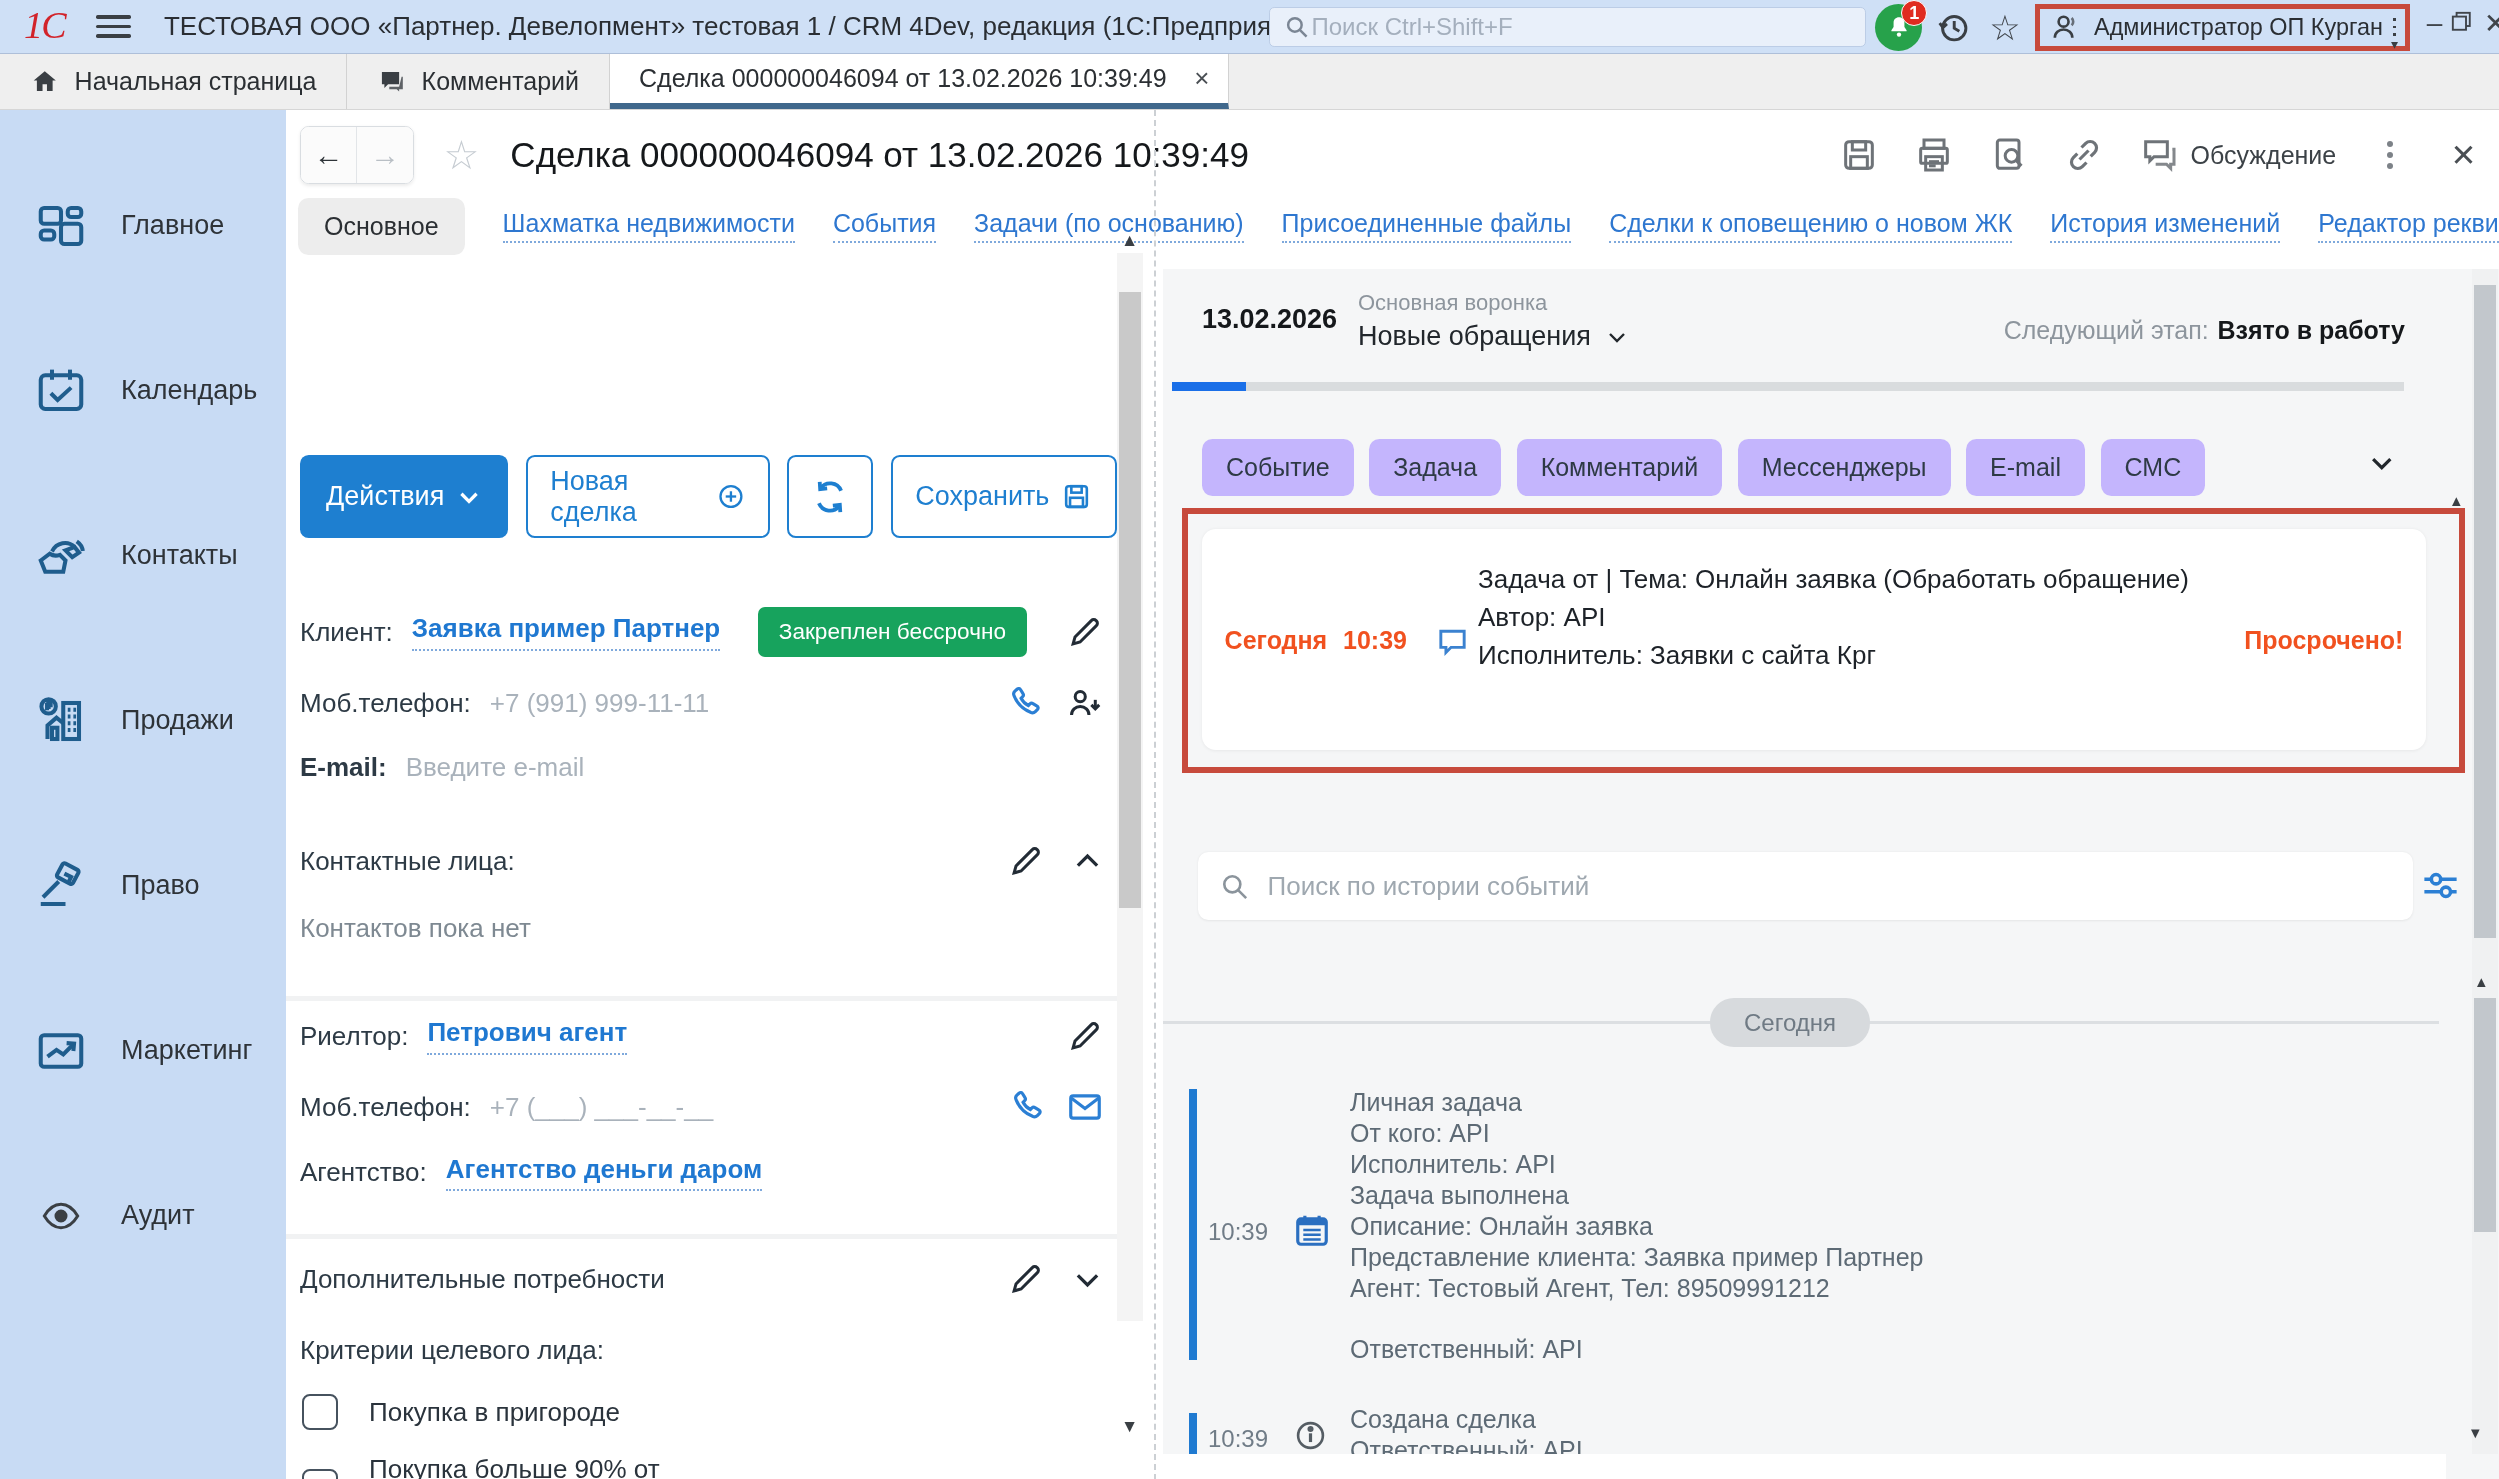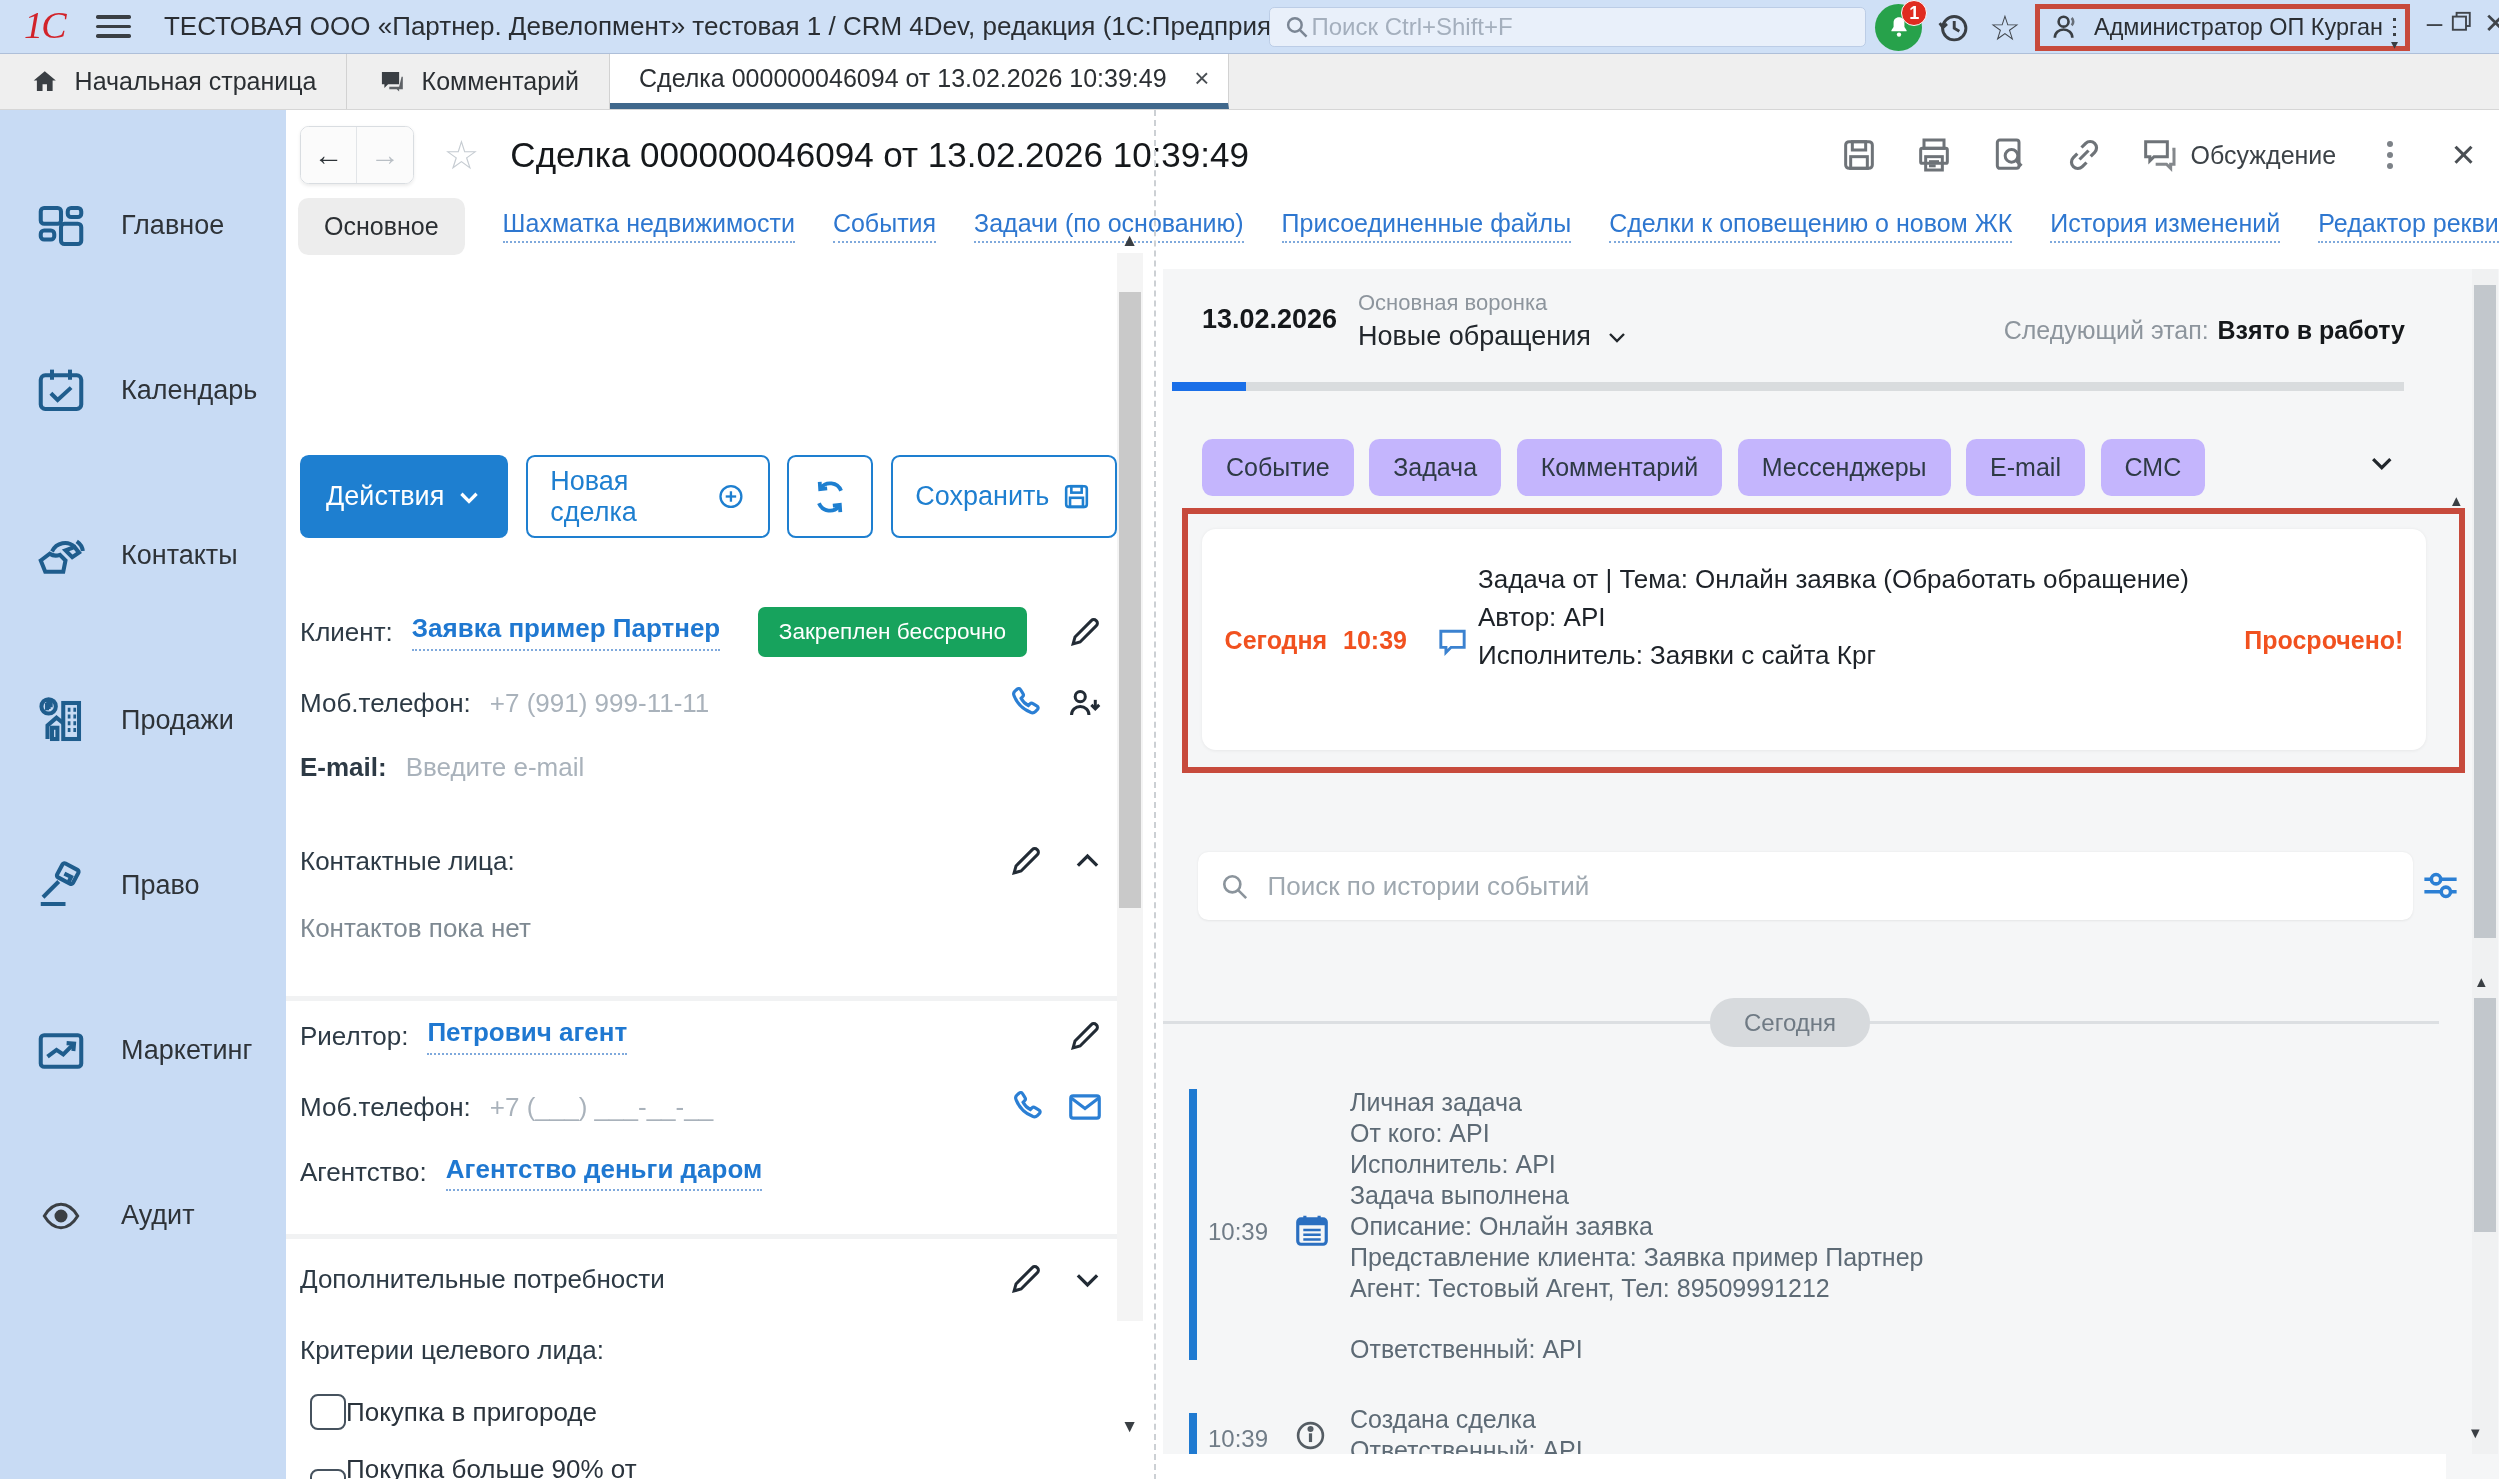--- a/index.html
+++ b/index.html
@@ -69,21 +69,21 @@
 
   .btn { display:flex; align-items:center; justify-content:center; gap:12px; height:83px; border-radius:8.7px; font-size:27px; cursor:pointer; }
   .btn-primary { background:#1e7fd0; color:#fff; padding:0 26px; }
   .btn-outline { background:#fff; color:#1e7fd0; border:2.6px solid #1e7fd0; padding:0 22.6px; }
   .btn-icon { width:95px; background:#fff; color:#1e7fd0; border:2.6px solid #1e7fd0; }
 
   .badge-green { background:#17a35d; color:#fff; font-size:22.6px; border-radius:7px; padding:12px 21px; white-space:nowrap; }
   .icon-dark { color:#222b35; }
   .icon-blue { color:#2b7fd4; }
   .sep { position:absolute; left:0; width:831px; height:5.2px; background:#f1f2f3; }
-  .cbrow { position:absolute; left:24px; display:flex; align-items:center; }
+  .cbrow { position:absolute; left:16px; display:flex; align-items:center; gap:31px; }
   .cb { width:36px; height:36px; border:2.6px solid #46525e; border-radius:7.8px; background:#fff; flex:0 0 auto; }
   .cb-label { font-size:26px; color:#2a333c; line-height:36px; }
 
   
   .lscroll { position:absolute; left:831px; top:143px; width:26px; height:1068px; background:#f4f4f4; }
   .lscroll .thumb { position:absolute; left:1.7px; top:39px; width:22.6px; height:616px; background:#c9c9c9; }
   .scr-arrow { position:absolute; font-size:17.4px; color:#3a3f44; }
   .splitter { position:absolute; left:868px; top:0; width:0; height:1370px; border-left:2.6px dashed #ccd0d4; }
 
   

